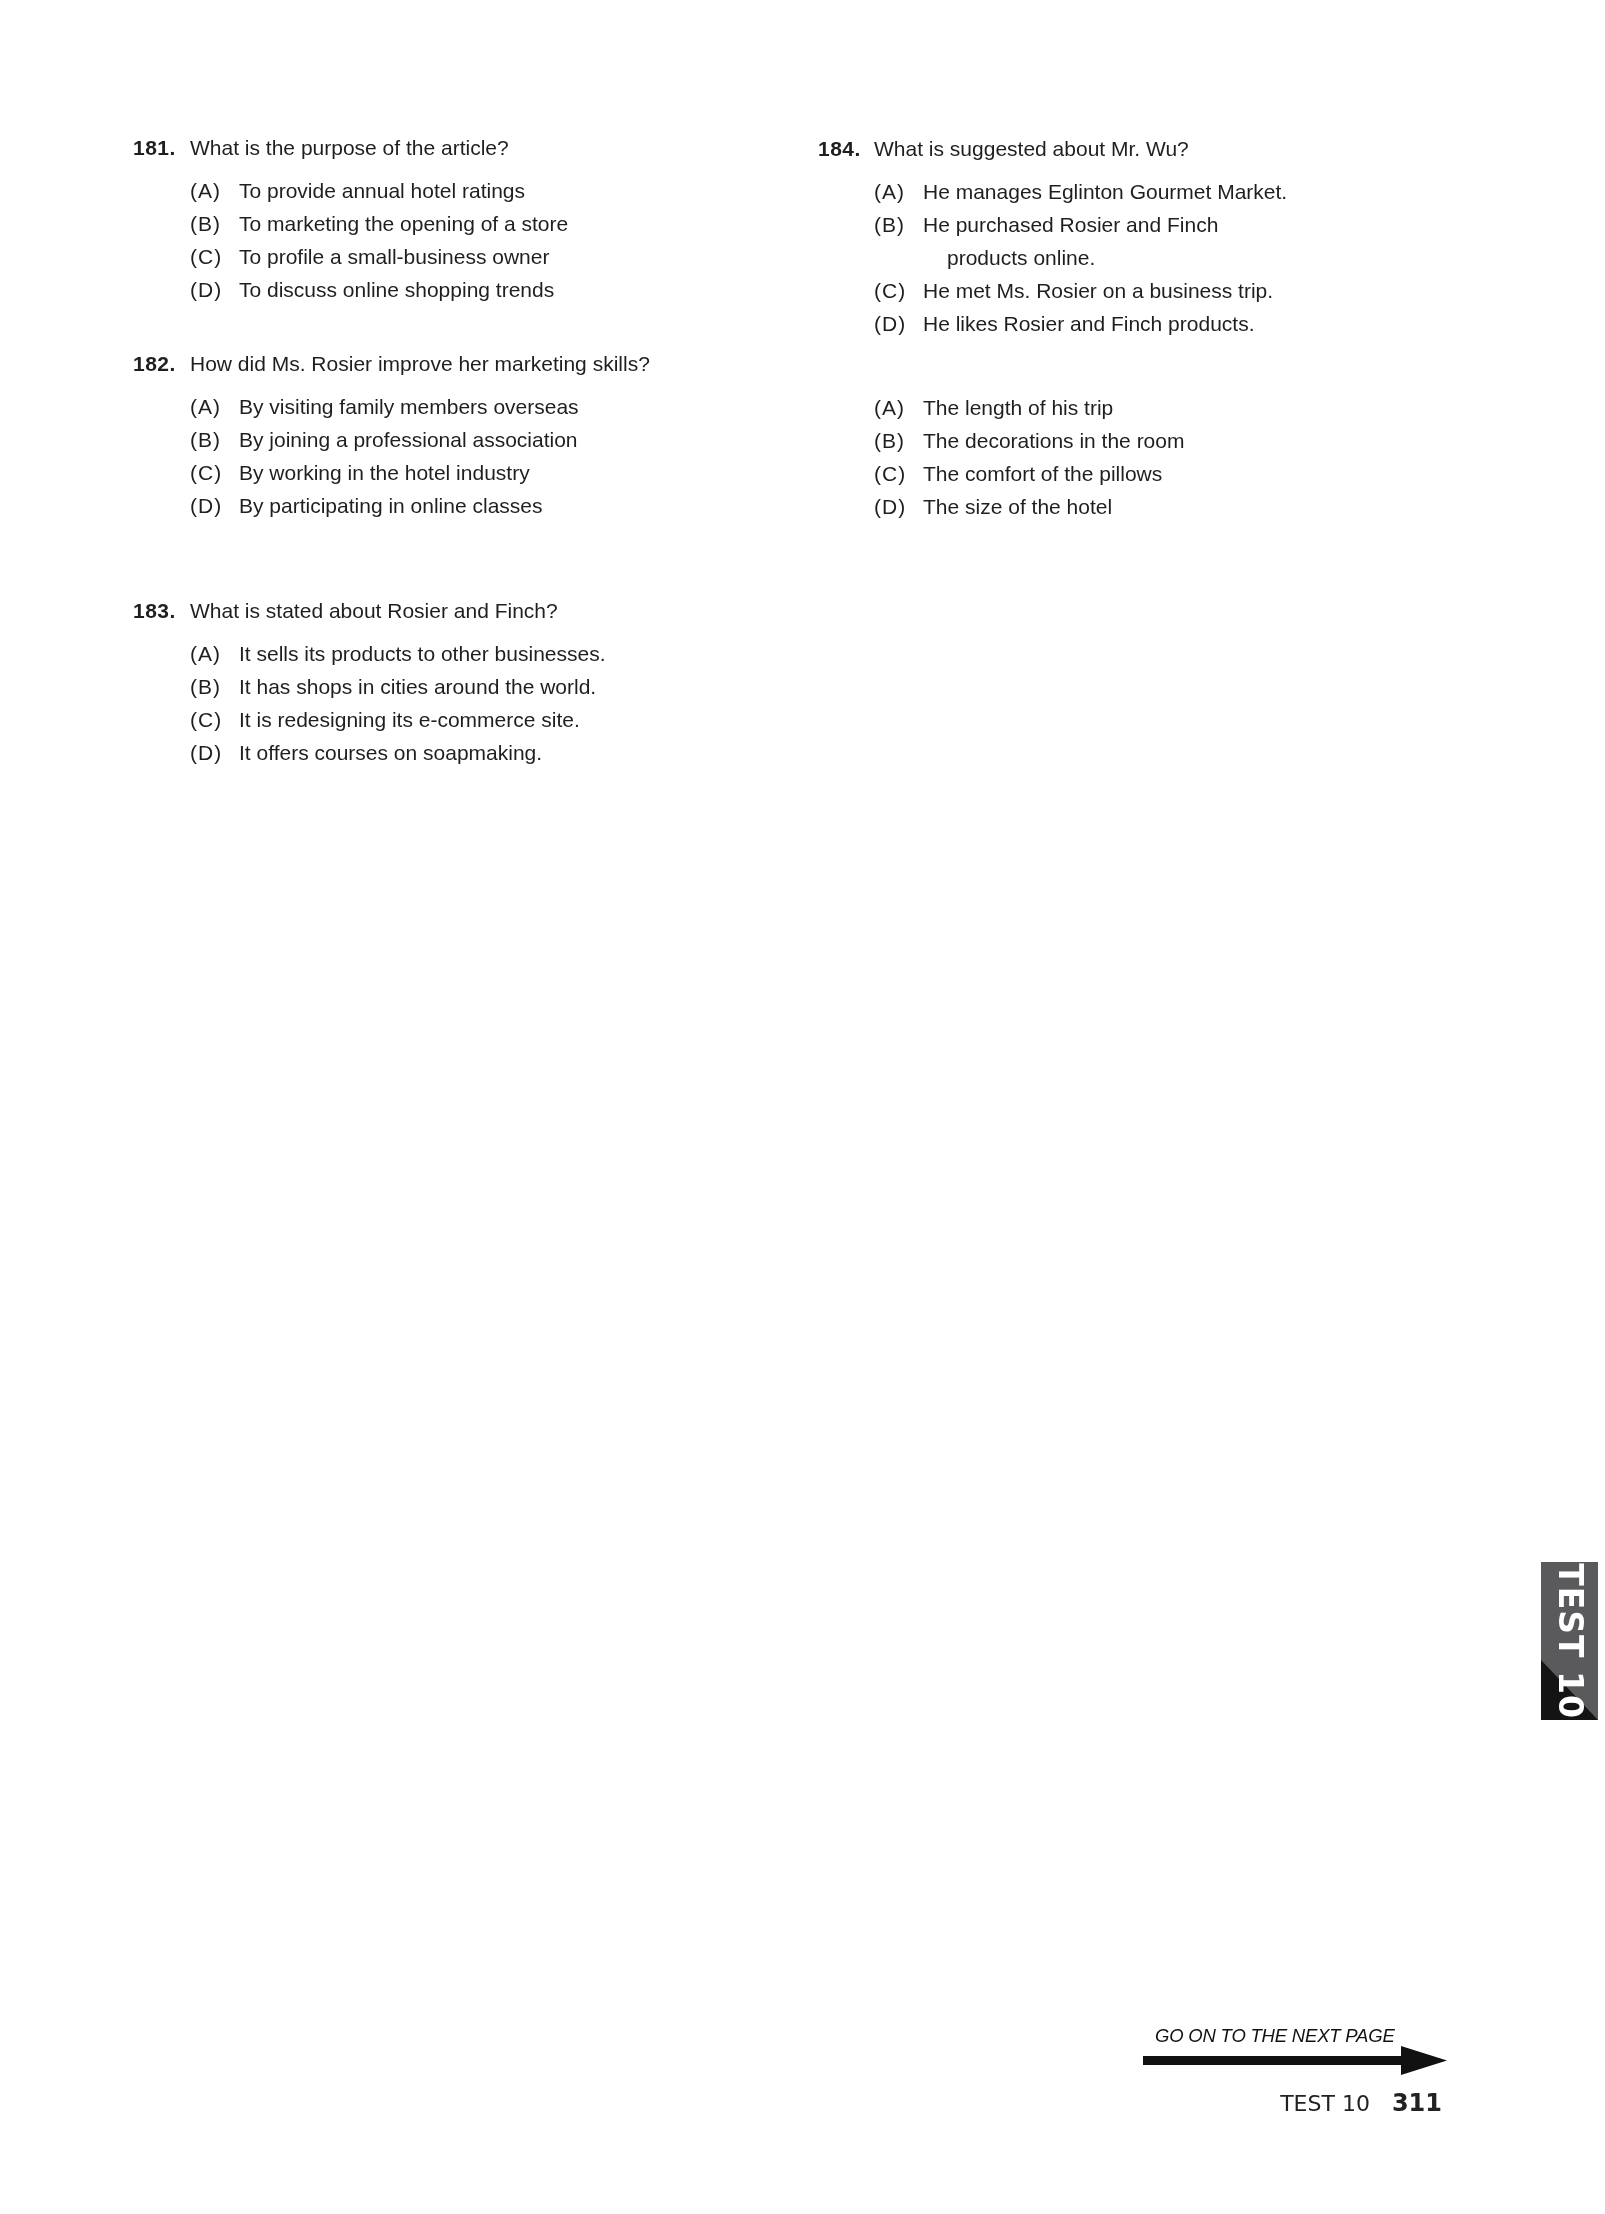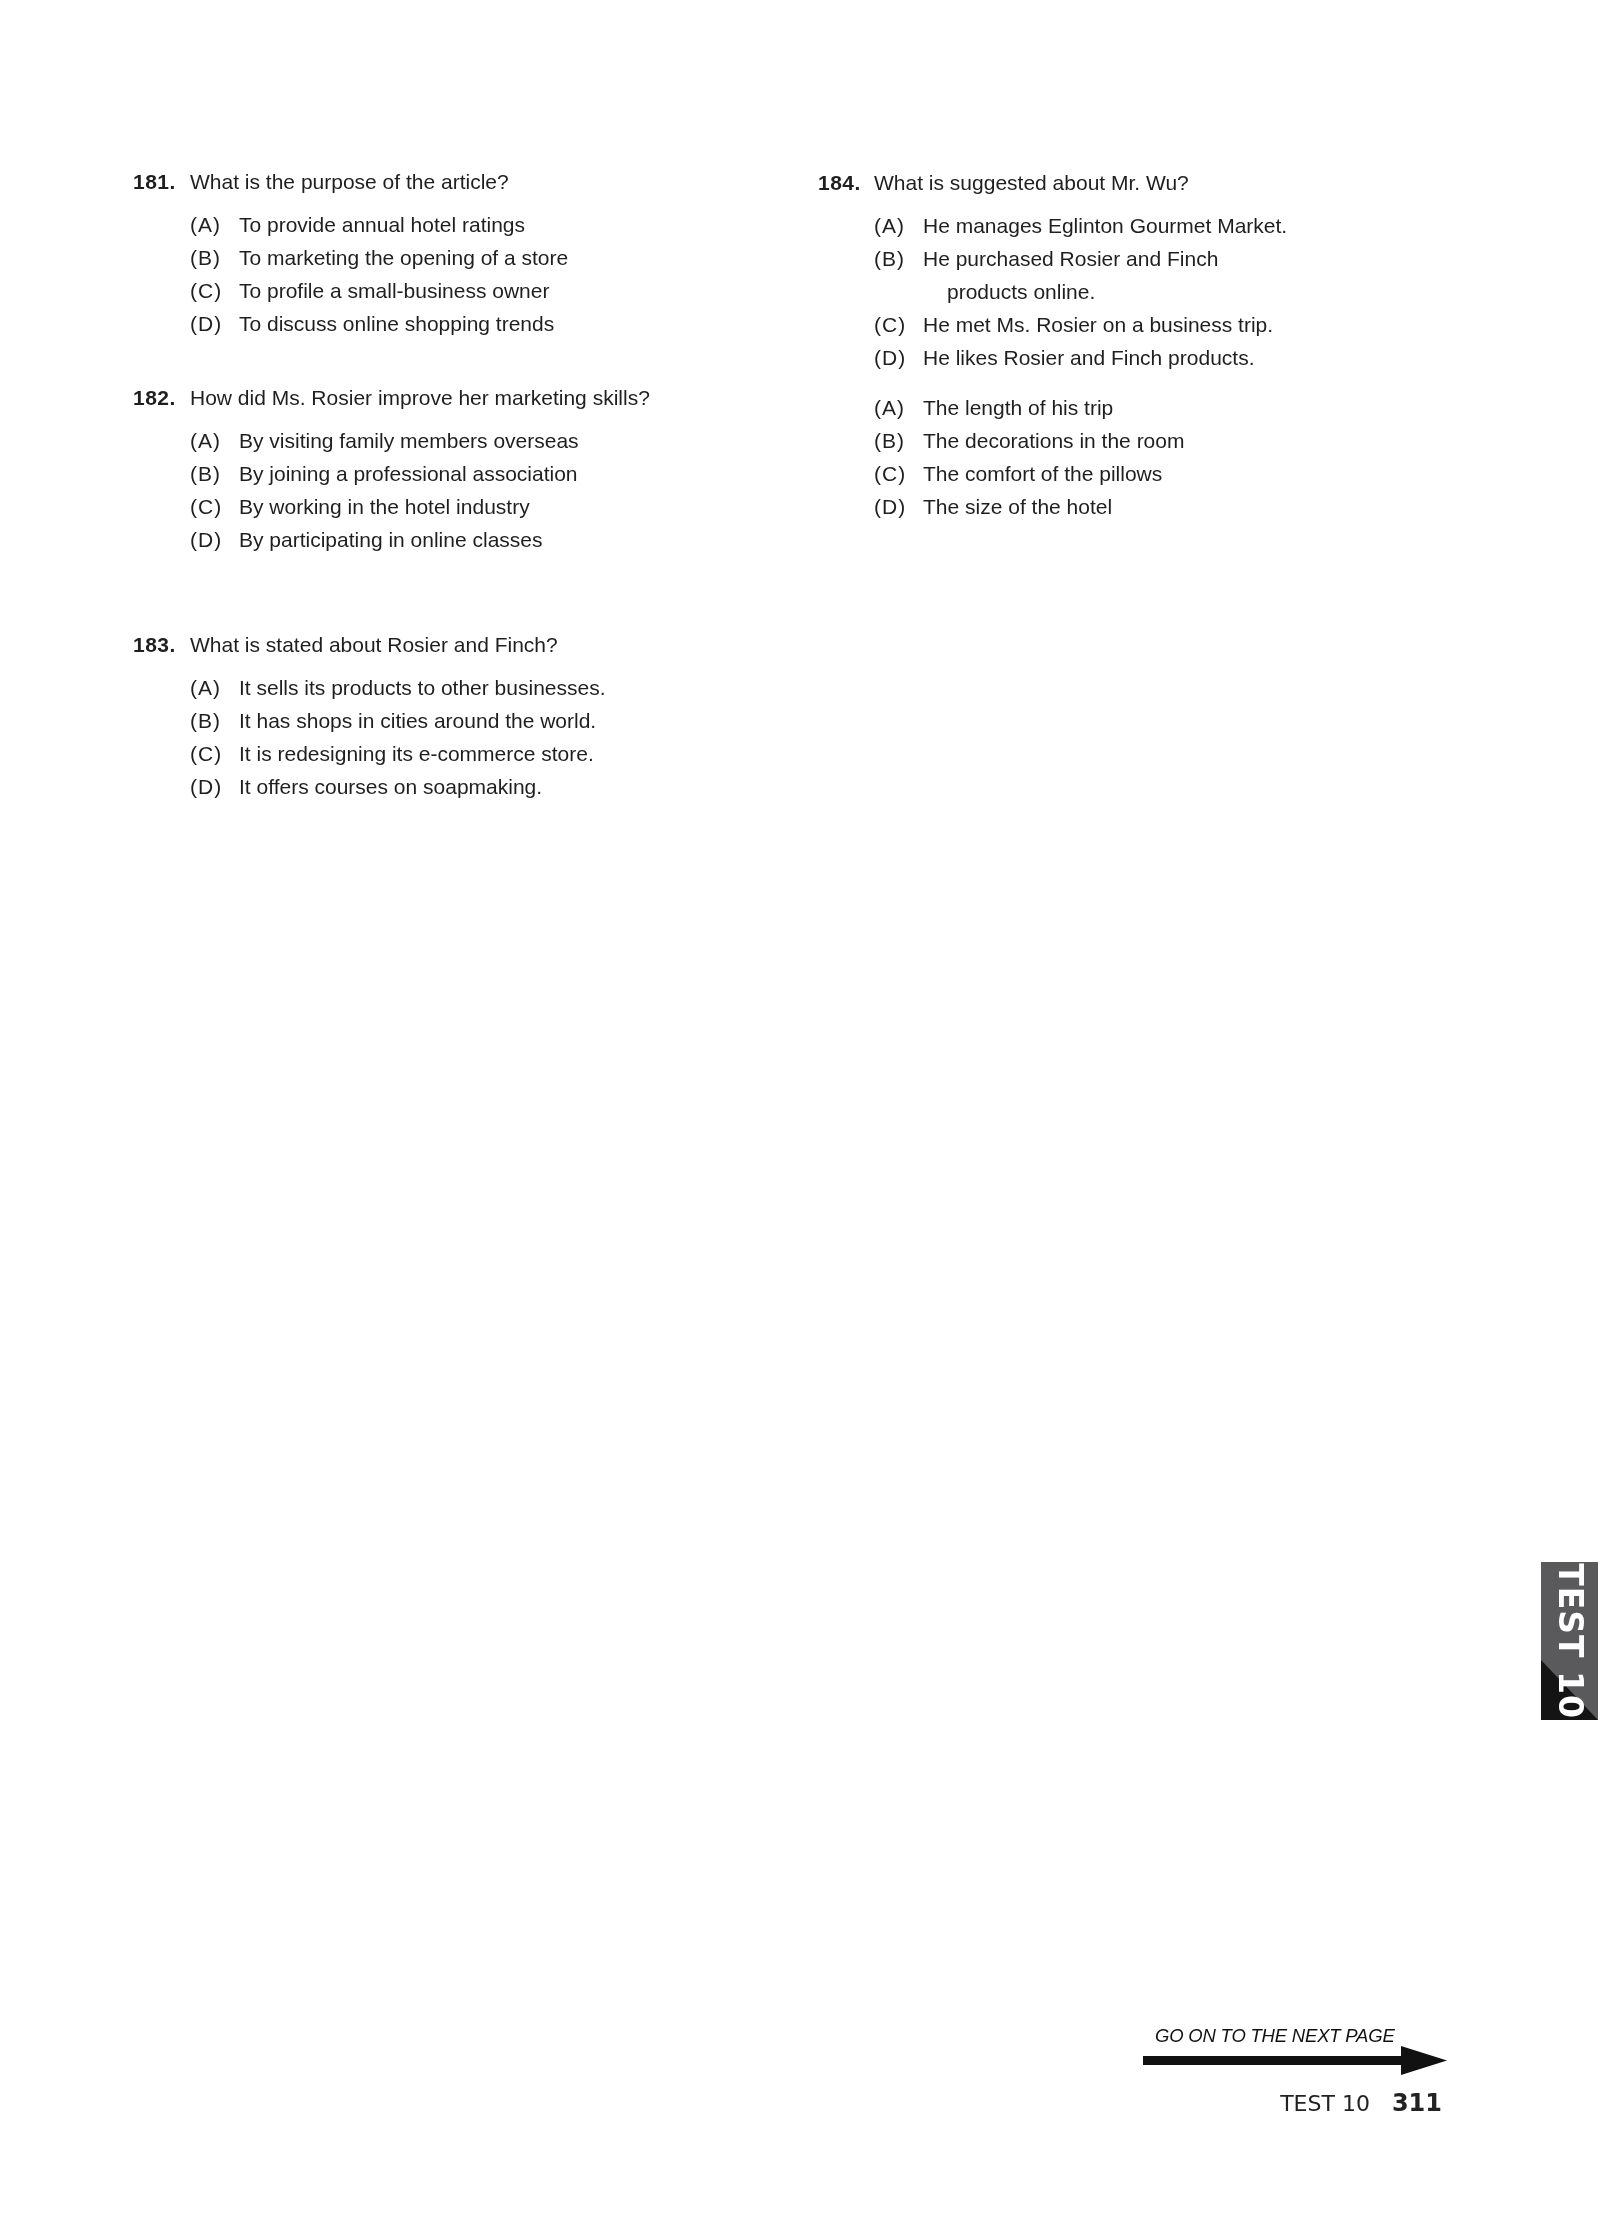--- a/index.html
+++ b/index.html
@@ -1,21 +1,21 @@
 <!DOCTYPE html>
 <html><head>
 <meta charset="utf-8">
 <style>
   html, body { margin: 0; padding: 0; background: #ffffff; }
   body { width: 1605px; height: 2214px; position: relative; overflow: hidden;
          font-family: "Liberation Sans", sans-serif; color: #1f1f1f; }
   .question { position: absolute; font-size: 21px; line-height: 33px; }
   .q-head { position: relative; padding-left: 57px; }
   .q-num { position: absolute; left: 0; top: 0; font-weight: bold; letter-spacing: 0.5px; }
-  .q-text { display: block; margin-top: 34px; }
+  .q-text { display: block; }
   .options { margin: 10px 0 0 57px; padding: 0; list-style: none; }
   .option { position: relative; padding-left: 49px; }
   .opt-letter { position: absolute; left: 0; top: 0; letter-spacing: 1px; }
   #q181 { left: 133px; top: 131px; width: 640px; }
   #q182 { left: 133px; top: 347px; width: 640px; }
   #q183 { left: 133px; top: 594px; width: 660px; }
   #q184 { left: 818px; top: 132px; width: 640px; }
   #q185 { left: 818px; top: 381px; width: 640px; }
   #q184 .q-head, #q185 .q-head { padding-left: 56px; }
   #q184 .options, #q185 .options { margin-left: 56px; }
@@ -70,21 +70,21 @@
 </div>
 
 <div class="question" id="q183">
   <div class="q-head">
     <span class="q-num">183.</span>
     <span class="q-text">What is stated about Rosier and Finch?</span>
   </div>
   <ul class="options">
     <li class="option"><span class="opt-letter">(A)</span><span>It sells its products to other businesses.</span></li>
     <li class="option"><span class="opt-letter">(B)</span><span>It has shops in cities around the world.</span></li>
-    <li class="option"><span class="opt-letter">(C)</span><span>It is redesigning its e-commerce store.</span></li>
+    <li class="option"><span class="opt-letter">(C)</span><span>It is redesigning its e-commerce site.</span></li>
     <li class="option"><span class="opt-letter">(D)</span><span>It offers courses on soapmaking.</span></li>
   </ul>
 </div>
 
 <div class="question" id="q184">
   <div class="q-head">
     <span class="q-num">184.</span>
     <span class="q-text">What is suggested about Mr. Wu?</span>
   </div>
   <ul class="options">

